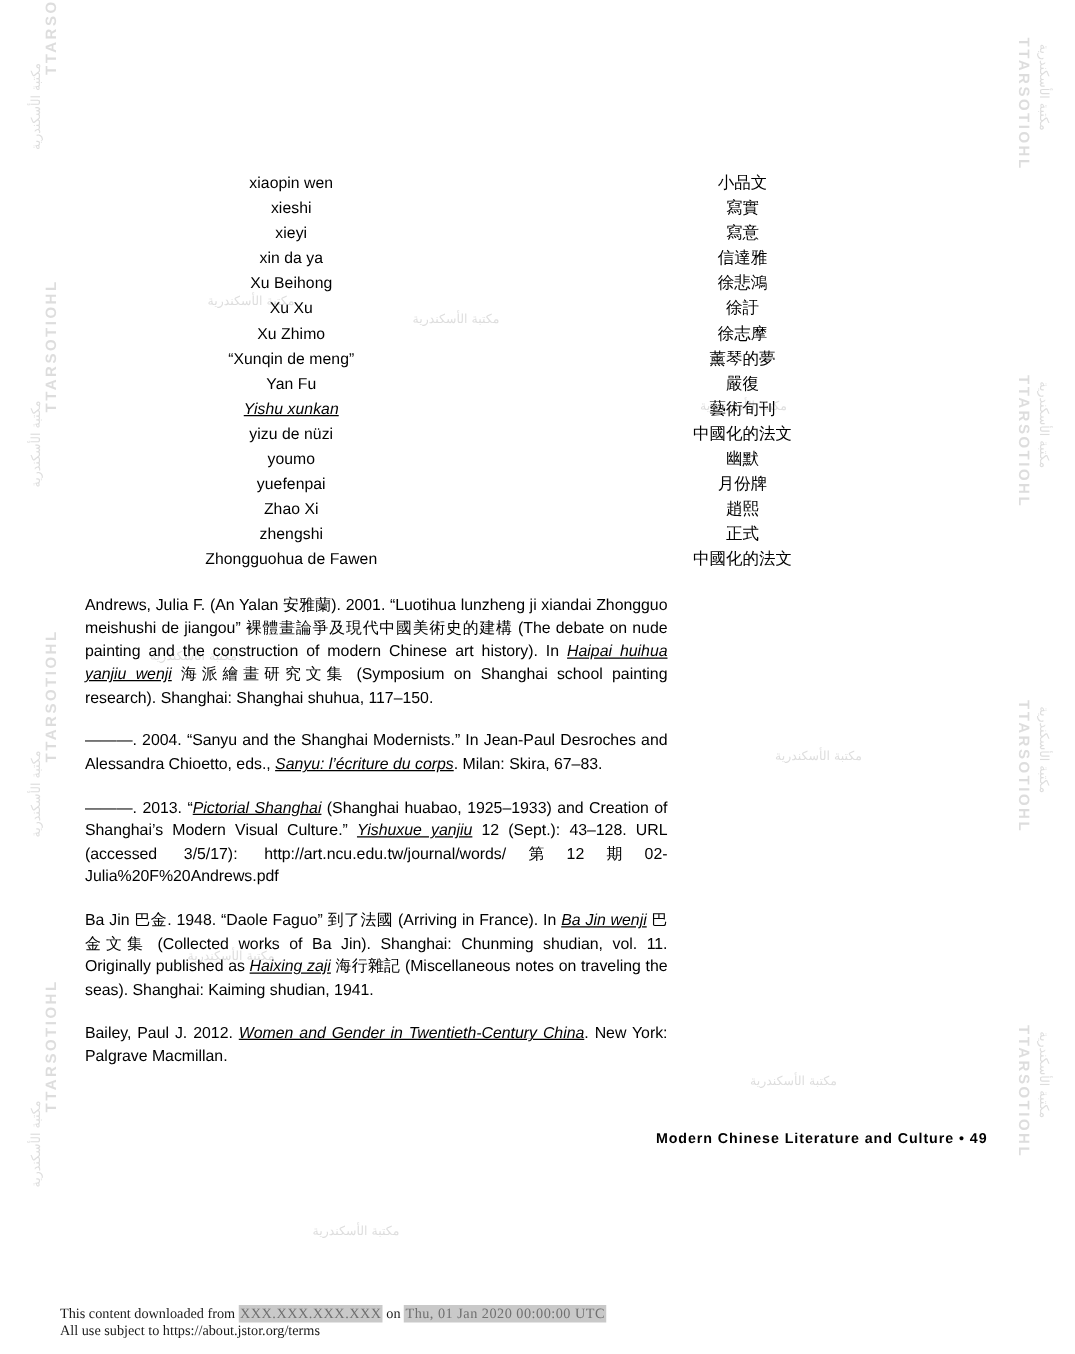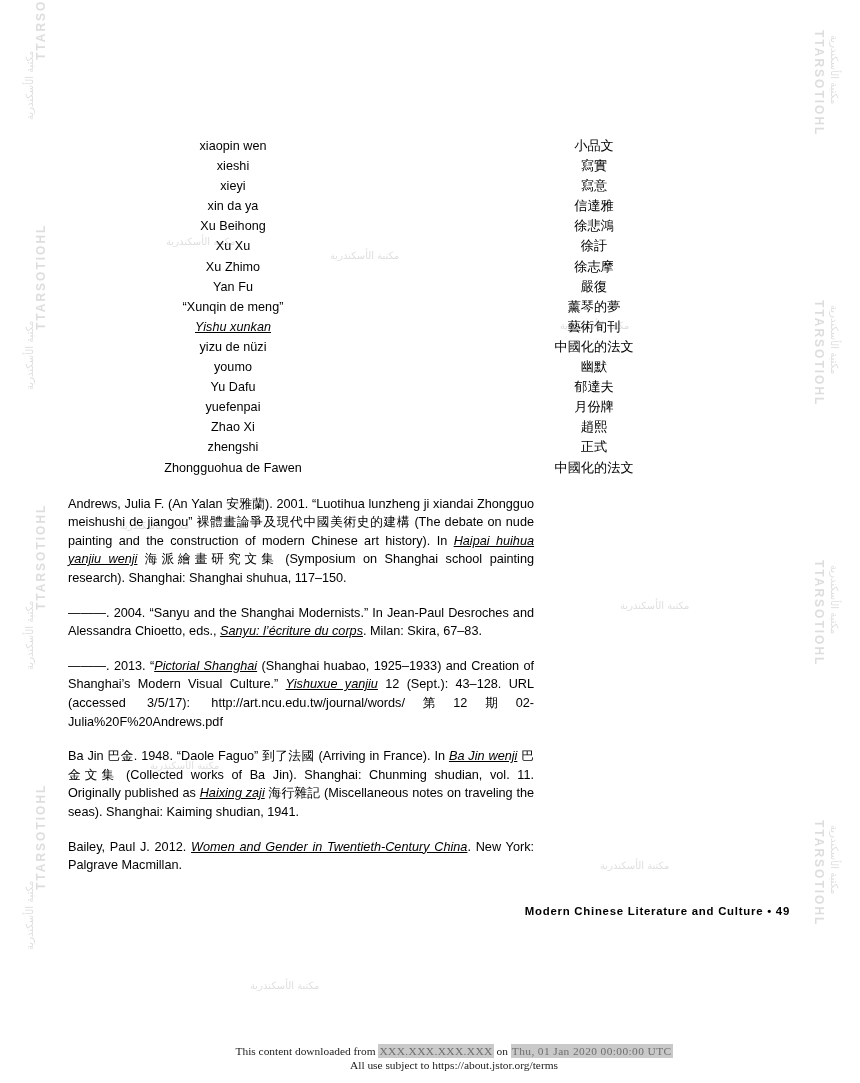--- a/index.html
+++ b/index.html
@@ -79,21 +79,20 @@
     font-size: 11.4px;
     font-weight: bold;
     letter-spacing: 0.75px;
   }
 
   .jstor {
     position: absolute;
     left: 0;
     right: 0;
     top: 1044px;
-    text-align: center;
     font-family: "Liberation Serif", serif;
     font-size: 11.4px;
     line-height: 14px;
     color: #1a1a1a;
     margin-left: 48px;
   }
   .jstor .redact {
     display: inline-block;
     background: #c9c9c9;
     color: #6f6f6f;
@@ -178,42 +177,38 @@
           </tr>
           <tr>
             <td class="roman">Xu Xu</td>
             <td class="hanzi">徐訏</td>
           </tr>
           <tr>
             <td class="roman">Xu Zhimo</td>
             <td class="hanzi">徐志摩</td>
           </tr>
           <tr>
+            <td class="roman">“Xunqin de meng”</td>
+            <td class="hanzi">薰琴的夢</td>
+          </tr>
+          <tr>
             <td class="roman">Yan Fu</td>
             <td class="hanzi">嚴復</td>
           </tr>
           <tr>
-            <td class="roman">“Xunqin de meng”</td>
-            <td class="hanzi">薰琴的夢</td>
-          </tr>
-          <tr>
             <td class="roman ital">Yishu xunkan</td>
             <td class="hanzi">藝術旬刊</td>
           </tr>
           <tr>
             <td class="roman">yizu de nüzi</td>
             <td class="hanzi">中國化的法文</td>
           </tr>
           <tr>
             <td class="roman">youmo</td>
             <td class="hanzi">幽默</td>
-          </tr>
-          <tr>
-            <td class="roman">Yu Dafu</td>
-            <td class="hanzi">郁達夫</td>
           </tr>
           <tr>
             <td class="roman">yuefenpai</td>
             <td class="hanzi">月份牌</td>
           </tr>
           <tr>
             <td class="roman">Zhao Xi</td>
             <td class="hanzi">趙熙</td>
           </tr>
           <tr>

